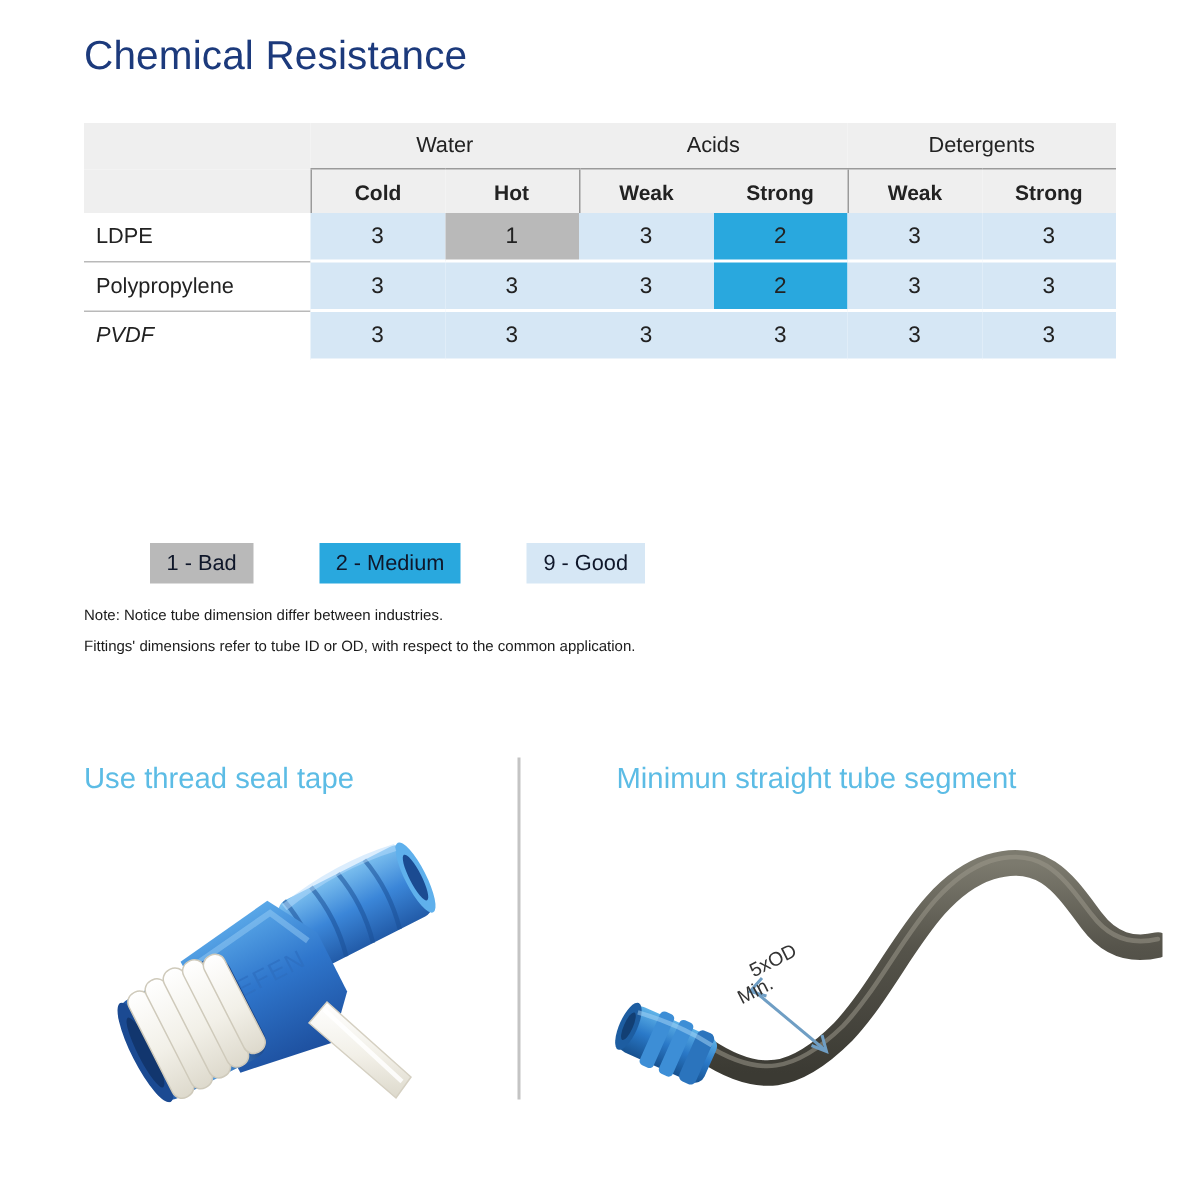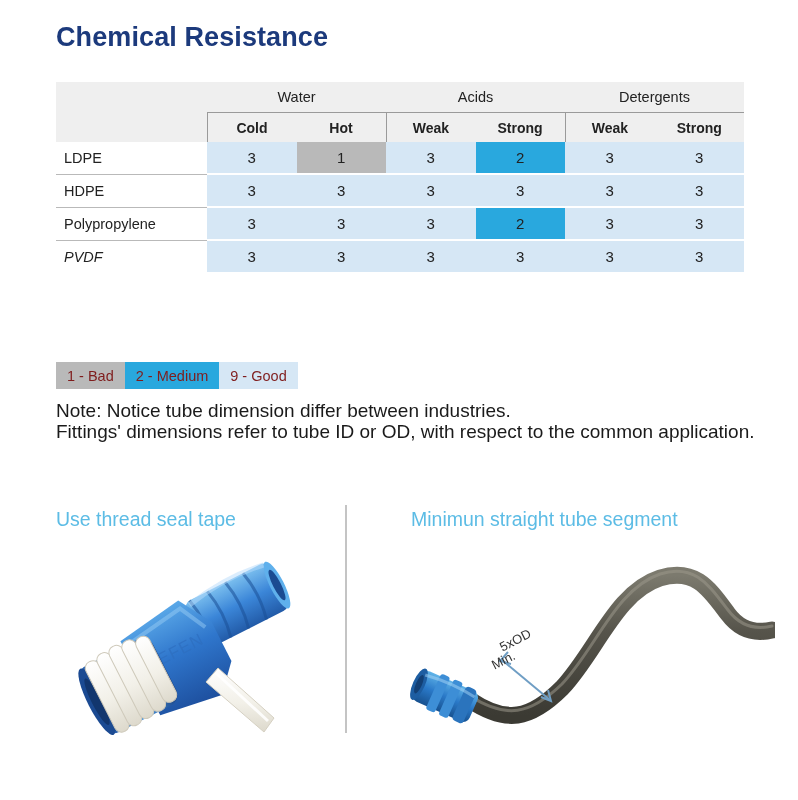--- a/index.html
+++ b/index.html
@@ -14,21 +14,21 @@
     font-family: "Liberation Sans", sans-serif;
     overflow: hidden;
   }
 
   
   .page-title {
     position: absolute;
     left: 56px;
     top: 22px;
     font-size: 27px;
-    font-weight: 700;
+    font-weight: 400;
     letter-spacing: .1px;
     color: #1c3a7c;
     white-space: nowrap;
   }
 
   
   .res-table {
     position: absolute;
     left: 56px;
     top: 82px;
@@ -100,37 +100,38 @@
   
   .legend {
     position: absolute;
     left: 56px;
     top: 362px;
     display: flex;
     height: 27px;
   }
   .legend-item {
     font-size: 14.5px;
-    color: #7f1d1d;
+    color: #0f172a;
     display: flex;
     align-items: center;
     justify-content: center;
     padding: 0 11px;
     white-space: nowrap;
+    margin-left: 44px;
   }
   .lg-bad    { background: #b9b9b9; }
   .lg-medium { background: #29a8de; }
   .lg-good   { background: #d6e7f5; }
 
   
   .notes {
     position: absolute;
     left: 56px;
     top: 400px;
-    font-size: 19px;
+    font-size: 10px;
     color: #1a1a1a;
     line-height: 21px;
     white-space: nowrap;
   }
 
   
   .divider {
     position: absolute;
     left: 345px;
     top: 505px;
@@ -193,29 +194,20 @@
       <th class="sub-cell">Strong</th>
     </tr>
   </thead>
   <tbody>
     <tr>
       <td class="row-label">LDPE</td>
       <td class="val v-good">3</td>
       <td class="val v-bad">1</td>
       <td class="val v-good">3</td>
       <td class="val v-medium">2</td>
-      <td class="val v-good">3</td>
-      <td class="val v-good">3</td>
-    </tr>
-    <tr>
-      <td class="row-label">HDPE</td>
-      <td class="val v-good">3</td>
-      <td class="val v-good">3</td>
-      <td class="val v-good">3</td>
-      <td class="val v-good">3</td>
       <td class="val v-good">3</td>
       <td class="val v-good">3</td>
     </tr>
     <tr>
       <td class="row-label">Polypropylene</td>
       <td class="val v-good">3</td>
       <td class="val v-good">3</td>
       <td class="val v-good">3</td>
       <td class="val v-medium">2</td>
       <td class="val v-good">3</td>

